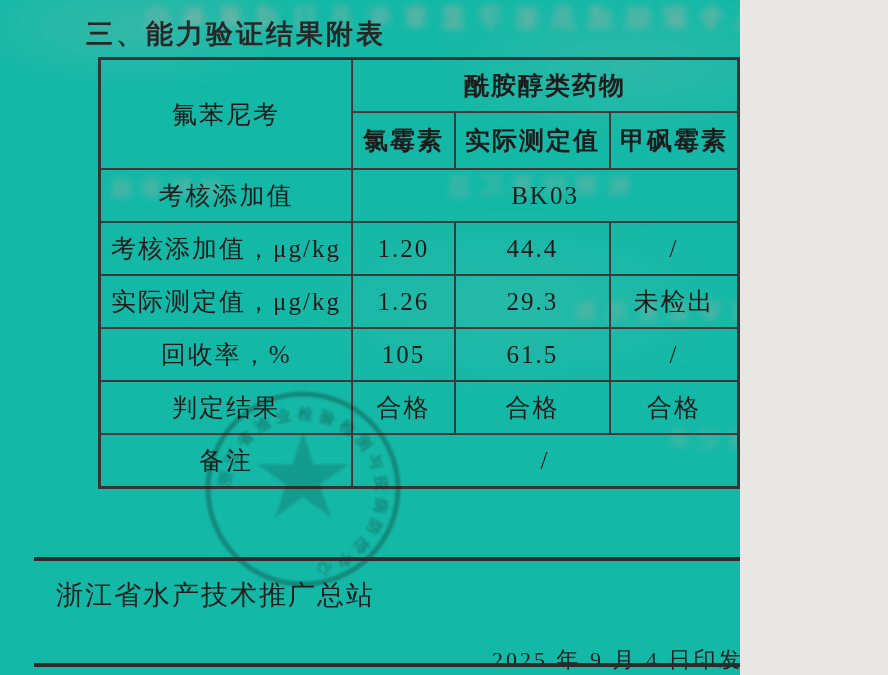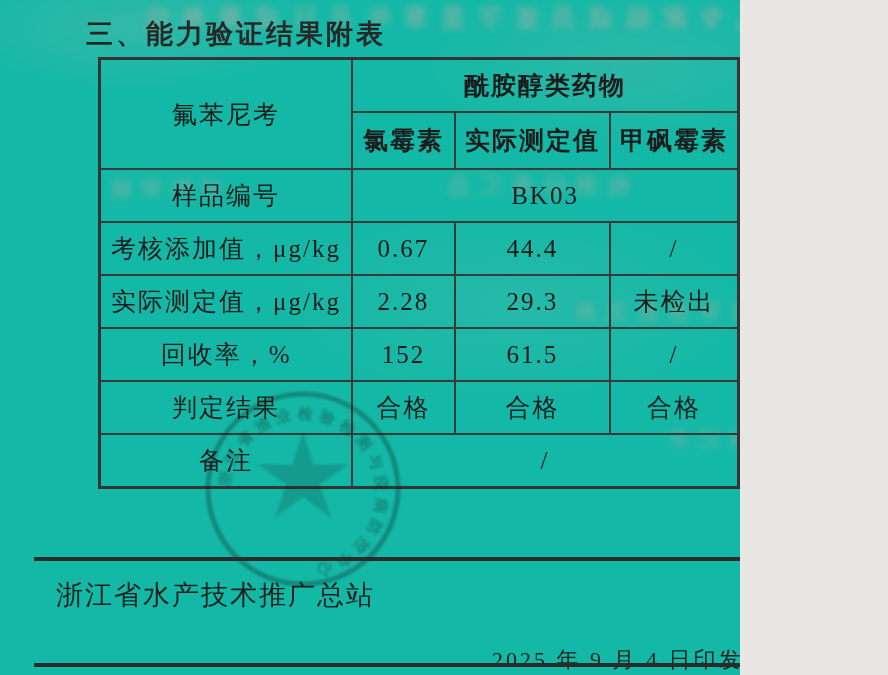--- a/index.html
+++ b/index.html
@@ -95,38 +95,38 @@
       <tr style="height:46px">
         <td rowspan="2">氟苯尼考</td>
         <td colspan="3" class="hdr">酰胺醇类药物</td>
       </tr>
       <tr style="height:57px">
         <td class="hdr">氯霉素</td>
         <td class="hdr">实际测定值</td>
         <td class="hdr">甲砜霉素</td>
       </tr>
       <tr style="height:53px">
-        <td>样品编号</td>
+        <td>考核添加值</td>
         <td colspan="3" class="num">BK03</td>
       </tr>
       <tr style="height:53px">
         <td>考核添加值，μg/kg</td>
-        <td class="num">0.67</td>
+        <td class="num">1.20</td>
         <td class="num">44.4</td>
         <td class="num">/</td>
       </tr>
       <tr style="height:51px">
         <td>实际测定值，μg/kg</td>
-        <td class="num">2.28</td>
+        <td class="num">1.26</td>
         <td class="num">29.3</td>
         <td class="num">未检出</td>
       </tr>
       <tr style="height:52px">
         <td>回收率，%</td>
-        <td class="num">152</td>
+        <td class="num">105</td>
         <td class="num">61.5</td>
         <td class="num">/</td>
       </tr>
       <tr style="height:51px">
         <td>判定结果</td>
         <td>合格</td>
         <td>合格</td>
         <td>合格</td>
       </tr>
       <tr style="height:51px">

